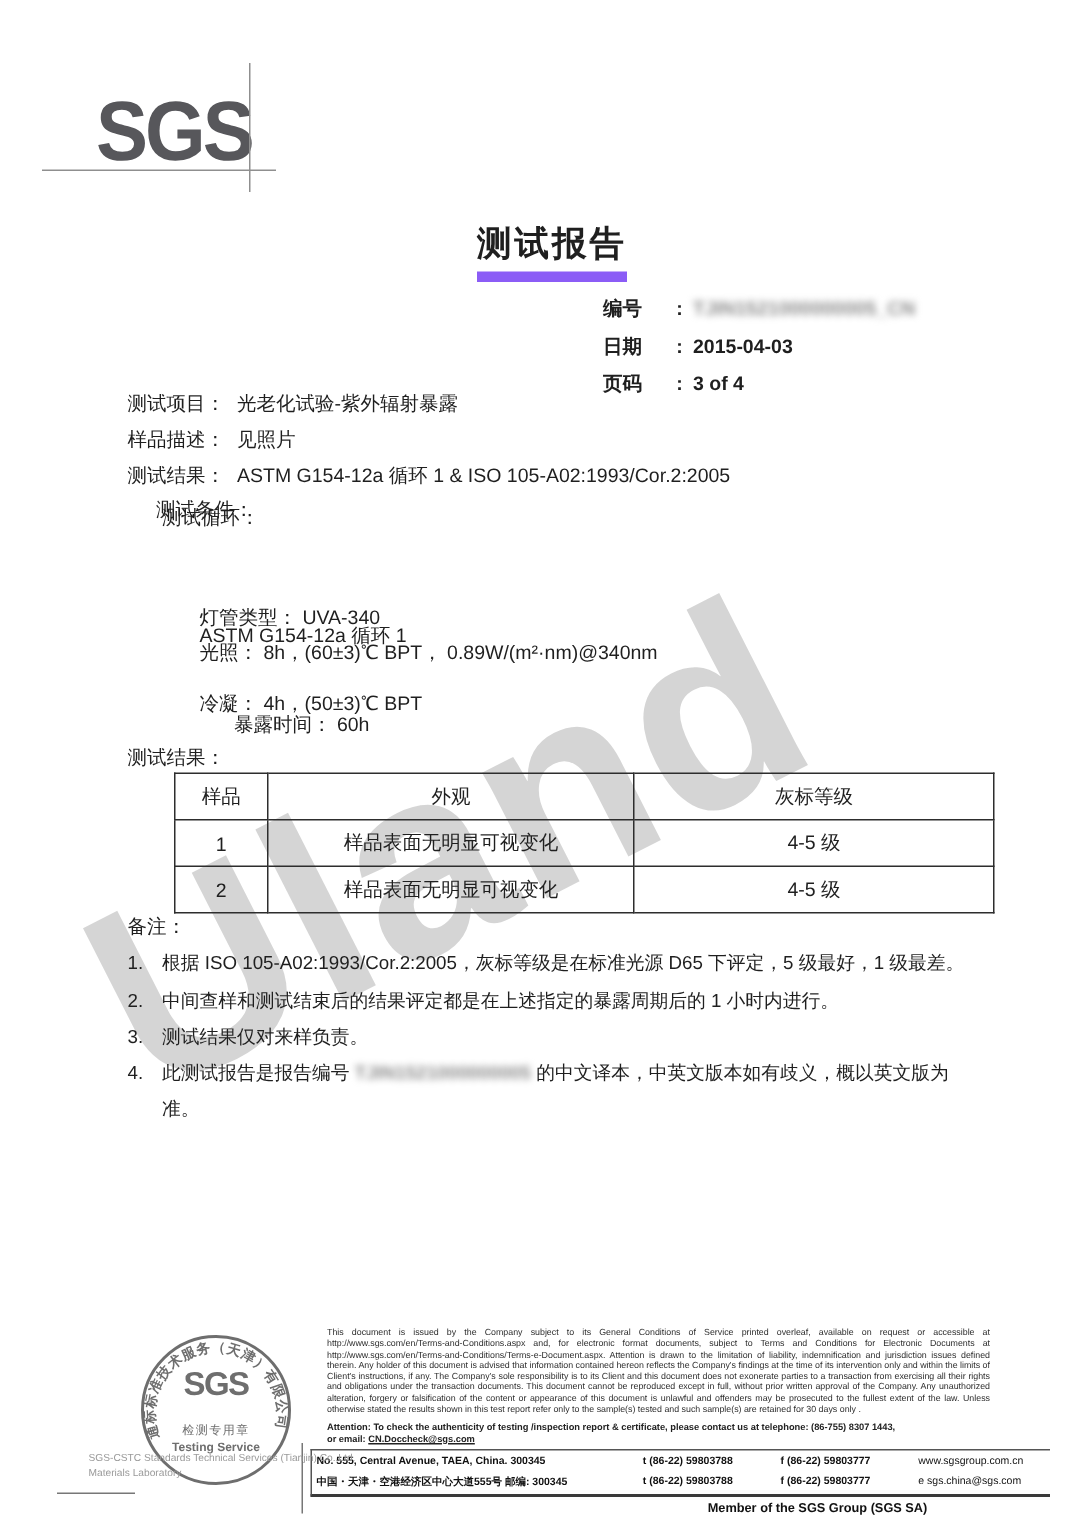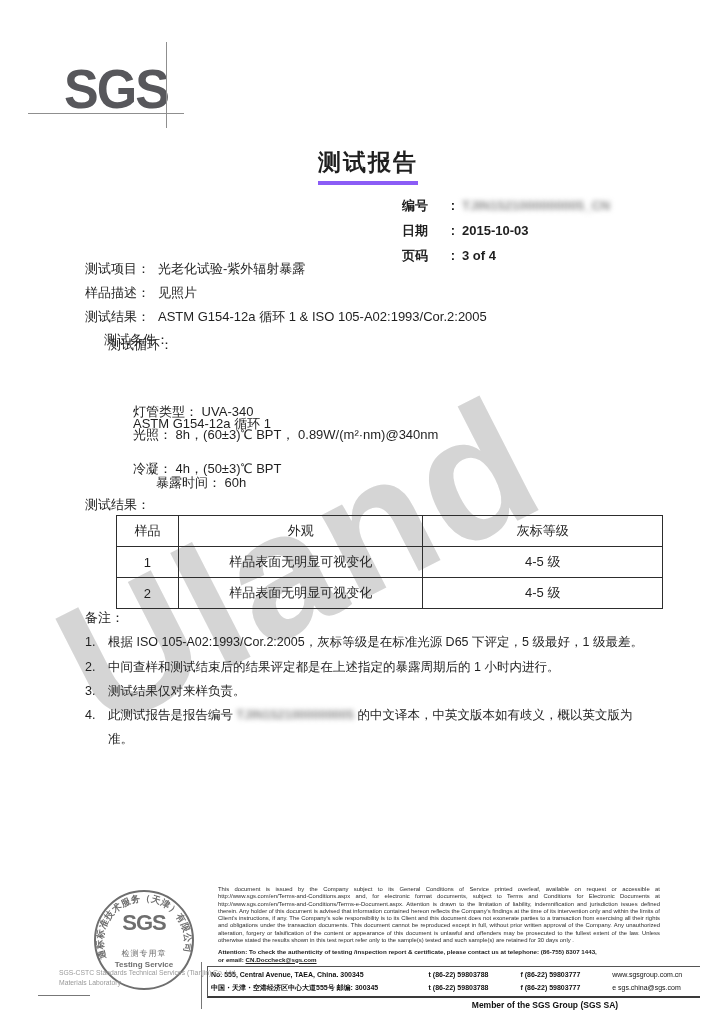--- a/index.html
+++ b/index.html
@@ -23,21 +23,21 @@
     position:absolute; left:64px; top:56px;
     font-size:52px; font-weight:800; color:#57575b; letter-spacing:-2px;
     transform:scaleY(1.08); transform-origin:top left;
   }
   .logo-vline { position:absolute; left:166px; top:42px; width:1px; height:86px; background:#8f8f8f; }
   .logo-hline { position:absolute; left:28px; top:113px; width:156px; height:1px; background:#8f8f8f; }
   
   .title {
     position:absolute; left:318px; top:147px;
     font-size:23px; font-weight:bold; letter-spacing:2px;
-    border-bottom:4px solid #8b5cf6; padding-bottom:3px;
+    border-bottom:7px solid #8b5cf6; padding-bottom:3px;
   }
   .hfields { position:absolute; left:402px; top:181px; font-size:13px;margin-top:12px; }
   .hrow { display:flex; height:25px; align-items:center; }
   .hrow .hlabel { width:42px; font-weight:bold; }
   .hrow .hcolon { width:18px; font-weight:bold; text-align:center; }
   .hrow .hvalue { font-weight:bold; }
   .blurred { filter:blur(2.6px); color:#8d8d8d; font-weight:bold; }
   
   .line { position:absolute; font-size:13px; white-space:nowrap; }
   .line .lbl { margin-right:8px; }
@@ -112,21 +112,21 @@
 
     <div class="hfields">
       <div class="hrow">
         <span class="hlabel">编号</span>
         <span class="hcolon">:</span>
         <span class="hvalue blurred">TJIN1521000000005_CN</span>
       </div>
       <div class="hrow">
         <span class="hlabel">日期</span>
         <span class="hcolon">:</span>
-        <span class="hvalue">2015-10-03</span>
+        <span class="hvalue">2015-04-03</span>
       </div>
       <div class="hrow">
         <span class="hlabel">页码</span>
         <span class="hcolon">:</span>
         <span class="hvalue">3 of 4</span>
       </div>
     </div>
 
     <div class="line" style="left:85px; top:260px;">
       <span class="lbl">测试项目：</span><span>光老化试验-紫外辐射暴露</span>

